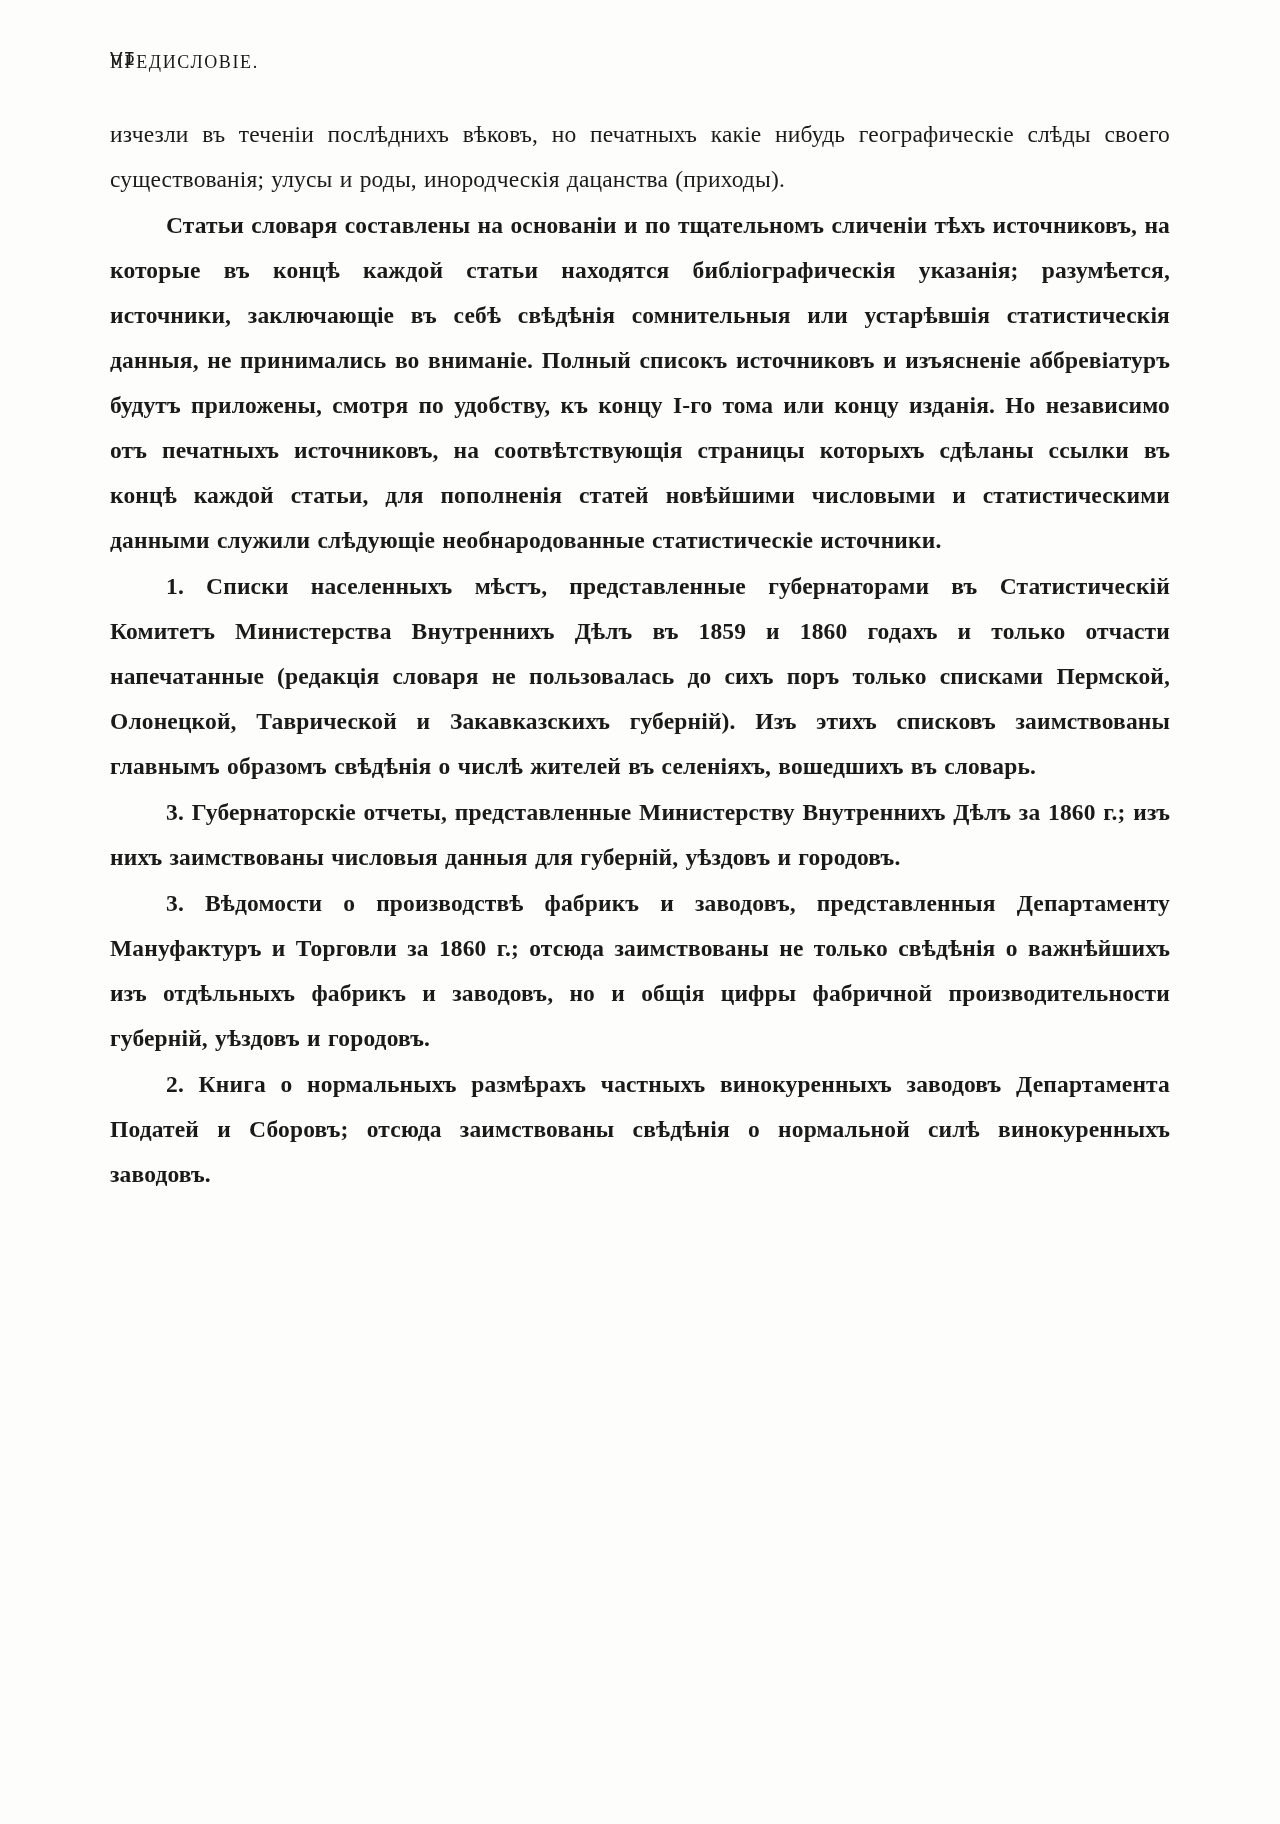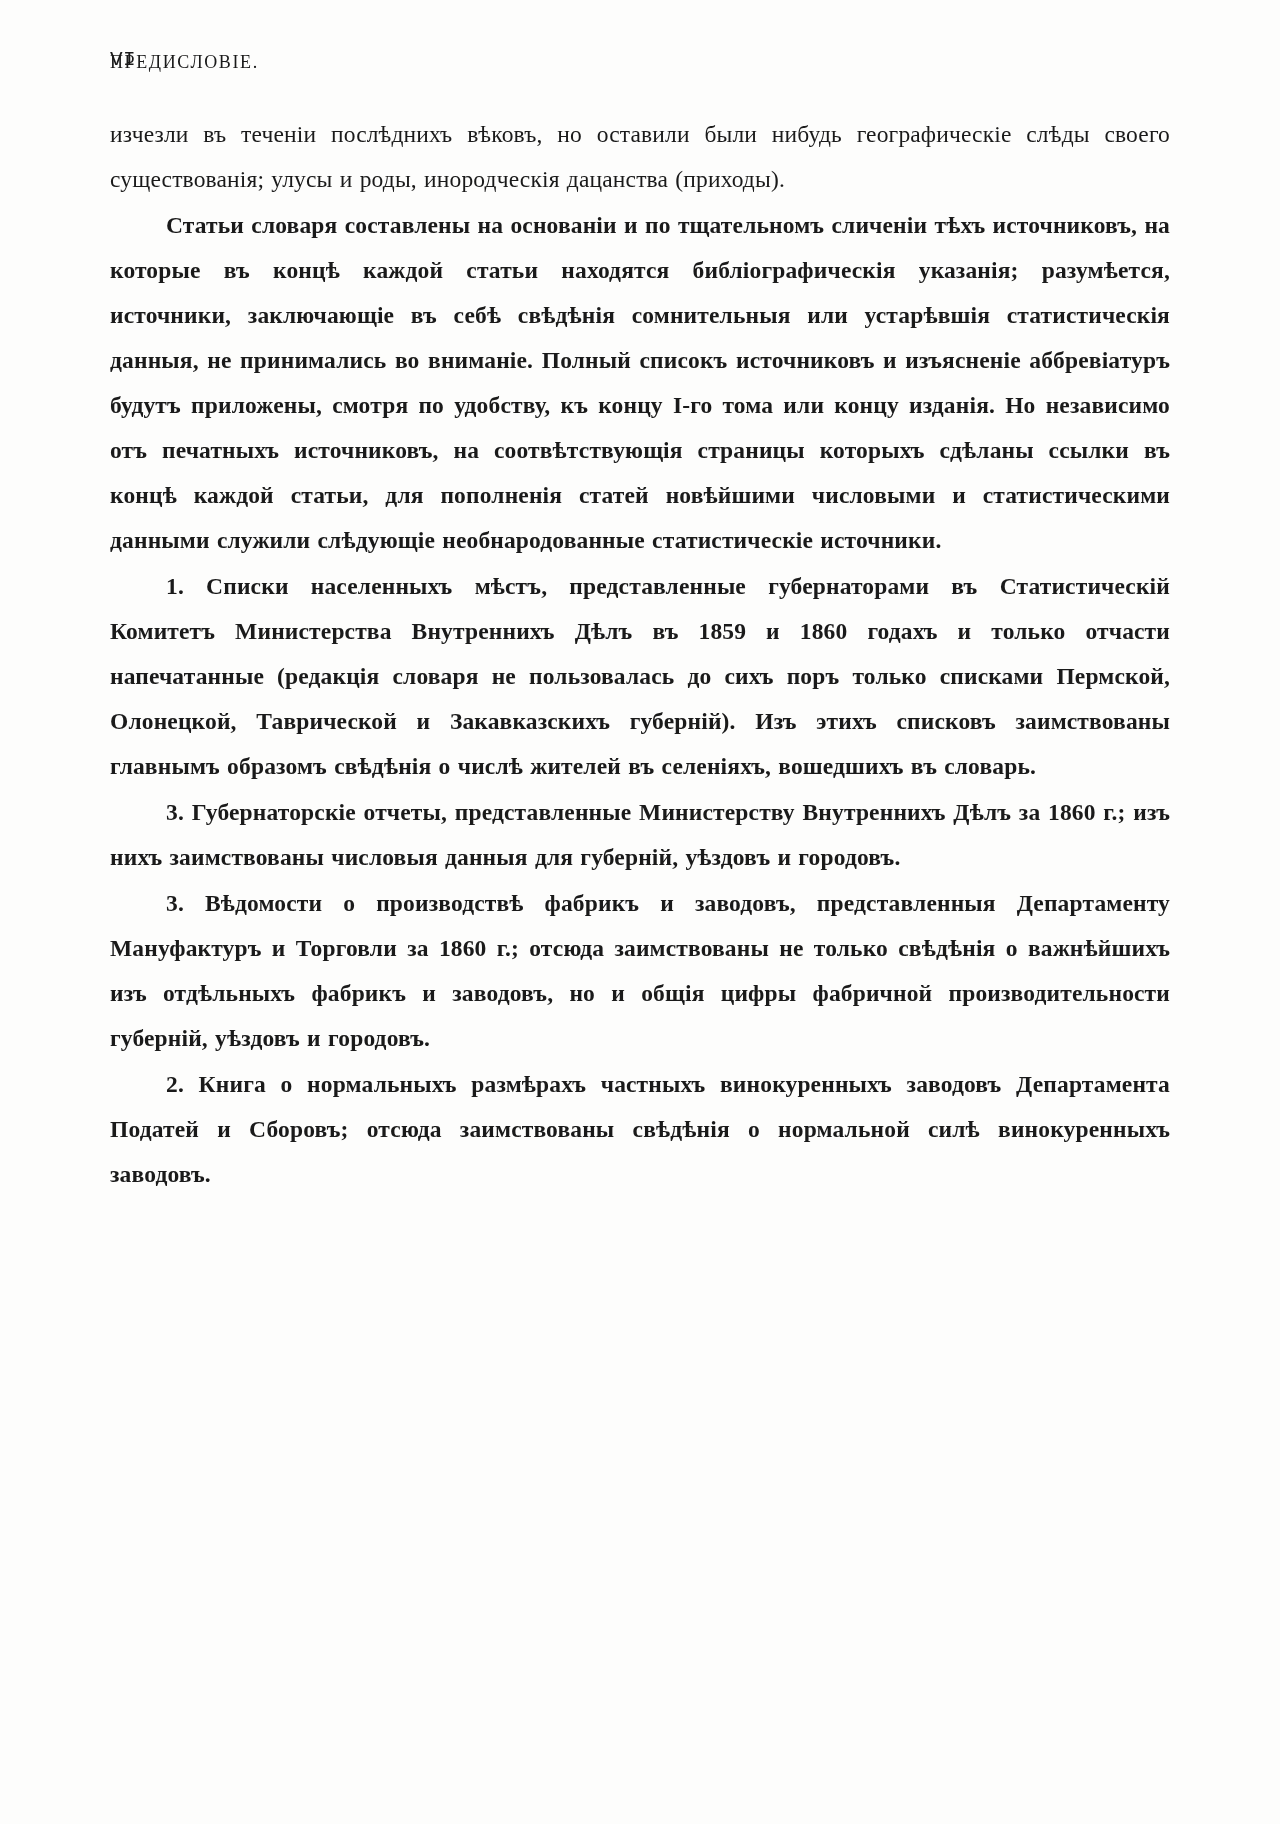--- a/index.html
+++ b/index.html
@@ -77,21 +77,21 @@
 <body>
 
 <div class="page">
 
   <div class="header-row">
     <div class="folio">VI</div>
     <div class="running-head">ПРЕДИСЛОВІЕ.</div>
   </div>
 
   <div class="body-text">
-    <p class="para">изчезли въ теченіи послѣднихъ вѣковъ, но оставили были нибудь географическіе слѣды своего существованія; улусы и роды, инородческія дацанства (приходы).</p>
+    <p class="para">изчезли въ теченіи послѣднихъ вѣковъ, но печатныхъ какіе нибудь географическіе слѣды своего существованія; улусы и роды, инородческія дацанства (приходы).</p>
     <p class="para indent">Статьи словаря составлены на основаніи и по тщательномъ сличеніи тѣхъ источниковъ, на которые въ концѣ каждой статьи находятся библіографическія указанія; разумѣется, источники, заключающіе въ себѣ свѣдѣнія сомнительныя или устарѣвшія статистическія данныя, не принимались во вниманіе. Полный списокъ источниковъ и изъясненіе аббревіатуръ будутъ приложены, смотря по удобству, къ концу I-го тома или концу изданія. Но независимо отъ печатныхъ источниковъ, на соотвѣтствующія страницы которыхъ сдѣланы ссылки въ концѣ каждой статьи, для пополненія статей новѣйшими числовыми и статистическими данными служили слѣдующіе необнародованные статистическіе источники.</p>
     <p class="para indent">1. Списки населенныхъ мѣстъ, представленные губернаторами въ Статистическій Комитетъ Министерства Внутреннихъ Дѣлъ въ 1859 и 1860 годахъ и только отчасти напечатанные (редакція словаря не пользовалась до сихъ поръ только списками Пермской, Олонецкой, Таврической и Закавказскихъ губерній). Изъ этихъ списковъ заимствованы главнымъ образомъ свѣдѣнія о числѣ жителей въ селеніяхъ, вошедшихъ въ словарь.</p>
     <p class="para indent">3. Губернаторскіе отчеты, представленные Министерству Внутреннихъ Дѣлъ за 1860 г.; изъ нихъ заимствованы числовыя данныя для губерній, уѣздовъ и городовъ.</p>
     <p class="para indent">3. Вѣдомости о производствѣ фабрикъ и заводовъ, представленныя Департаменту Мануфактуръ и Торговли за 1860 г.; отсюда заимствованы не только свѣдѣнія о важнѣйшихъ изъ отдѣльныхъ фабрикъ и заводовъ, но и общія цифры фабричной производительности губерній, уѣздовъ и городовъ.</p>
     <p class="para indent">2. Книга о нормальныхъ размѣрахъ частныхъ винокуренныхъ заводовъ Департамента Податей и Сборовъ; отсюда заимствованы свѣдѣнія о нормальной силѣ винокуренныхъ заводовъ.</p>
   </div>
 
 </div>
 
 </body></html>

